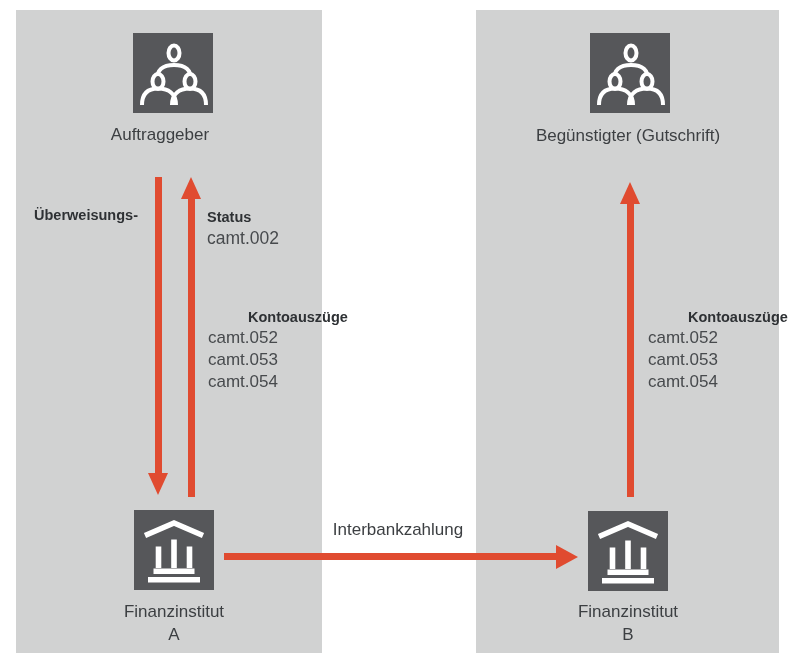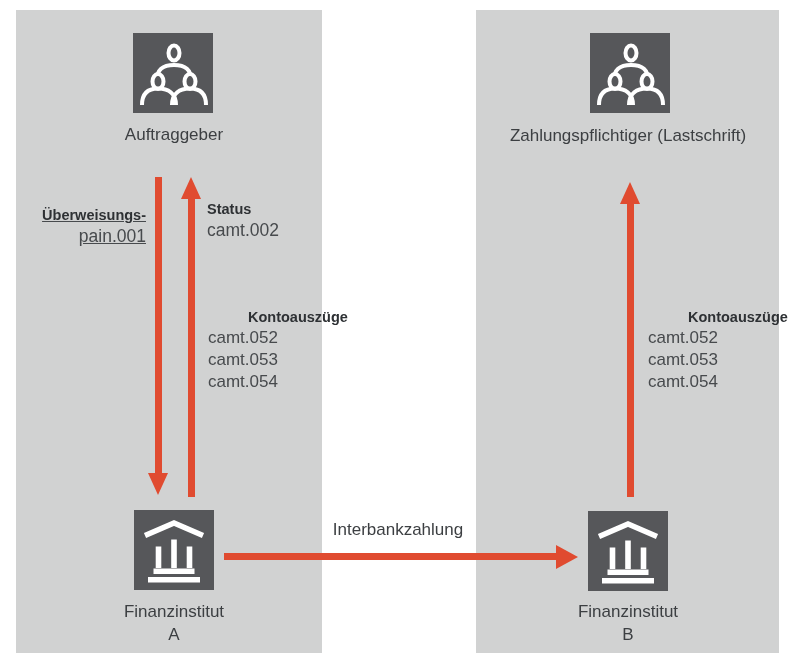--- a/index.html
+++ b/index.html
@@ -20,21 +20,21 @@
   .bank-white { fill:#ffffff; }
 
   .node-label { position:absolute; text-align:center; font-size:17px; line-height:23px;
                 color:var(--node-text,#3c3f42); }
   .two-line   { line-height:22px; }
 
   .msg { position:absolute; font-size:17px; line-height:22px; color:var(--body-text,#474a4d); }
   .msg .t { font-weight:bold; font-size:14.5px; line-height:18px; color:var(--heading-text,#2e3134); }
   .msg .t20 { line-height:20px;margin-left:40px; }
   .msg .code { font-size:17.5px; line-height:24px; }
-  .right-align { text-align:right;text-decoration:underline; }
+  .right-align { text-align:center; }
 
   .shaft-v { position:absolute; width:7px;  background:var(--arrow,#e04b30); }
   .shaft-h { position:absolute; height:7px; background:var(--arrow,#e04b30); }
   .head { position:absolute; width:0; height:0; }
   .head.down  { border-left:10px solid transparent; border-right:10px solid transparent;
                 border-top:22px solid var(--arrow,#e04b30); }
   .head.up    { border-left:10px solid transparent; border-right:10px solid transparent;
                 border-bottom:22px solid var(--arrow,#e04b30); }
   .head.right { border-top:12px solid transparent; border-bottom:12px solid transparent;
                 border-left:22px solid var(--arrow,#e04b30); }
@@ -48,34 +48,33 @@
 <div class="icon-box" style="left:133px;top:33px">
   <svg viewBox="0 0 80 80" aria-hidden="true">
     <ellipse class="istroke" cx="41" cy="20" rx="5.5" ry="7.5"></ellipse>
     <path class="istroke" d="M 24,47 C 24,36 30,32 41,32 C 52,32 58,36 58,47"></path>
     <ellipse class="ifill" cx="25" cy="48.5" rx="5.5" ry="7.5"></ellipse>
     <ellipse class="ifill" cx="57" cy="48.5" rx="5.5" ry="7.5"></ellipse>
     <path class="istroke" d="M 9,72 C 9,60 15,55.5 25,55.5 C 35,55.5 43,60 43,72"></path>
     <path class="istroke" d="M 39,72 C 39,60 47,55.5 57,55.5 C 67,55.5 73,60 73,72"></path>
   </svg>
 </div>
-<div class="node-label" style="left:74px;top:123px;width:200px">Auftraggeber</div>
+<div class="node-label" style="left:60px;top:123px;width:200px">Auftraggeber</div>
 
 <div class="shaft-v" style="left:155px;top:177px;height:297px"></div>
 <div class="head down" style="left:148px;top:473px"></div>
 
 <div class="head up" style="left:181px;top:177px"></div>
 <div class="shaft-v" style="left:188px;top:198px;height:299px"></div>
 
 <div class="msg right-align" style="left:26px;top:206px;width:120px">
   <div class="t">Überweisungs-</div>
-  <div class="code">pain.001</div>
 </div>
 
-<div class="msg" style="left:207px;top:200px">
+<div class="msg" style="left:207px;top:208px">
   <div class="t">Status</div>
   <div class="code">camt.002</div>
 </div>
 
 <div class="msg" style="left:208px;top:307px">
   <div class="t t20">Kontoauszüge</div>
   <div>camt.052</div>
   <div>camt.053</div>
   <div>camt.054</div>
 </div>
@@ -106,21 +105,21 @@
   <svg viewBox="0 0 80 80" aria-hidden="true">
     <ellipse class="istroke" cx="41" cy="20" rx="5.5" ry="7.5"></ellipse>
     <path class="istroke" d="M 24,47 C 24,36 30,32 41,32 C 52,32 58,36 58,47"></path>
     <ellipse class="ifill" cx="25" cy="48.5" rx="5.5" ry="7.5"></ellipse>
     <ellipse class="ifill" cx="57" cy="48.5" rx="5.5" ry="7.5"></ellipse>
     <path class="istroke" d="M 9,72 C 9,60 15,55.5 25,55.5 C 35,55.5 43,60 43,72"></path>
     <path class="istroke" d="M 39,72 C 39,60 47,55.5 57,55.5 C 67,55.5 73,60 73,72"></path>
   </svg>
 </div>
 <div class="node-label two-line" style="left:478px;top:125px;width:300px">
-  <div>Zahlungspflichtiger (Lastschrift)</div>
+  <div>Begünstigter (Gutschrift)</div>
 </div>
 
 <div class="head up" style="left:620px;top:182px"></div>
 <div class="shaft-v" style="left:627px;top:203px;height:294px"></div>
 
 <div class="msg" style="left:648px;top:307px">
   <div class="t t20">Kontoauszüge</div>
   <div>camt.052</div>
   <div>camt.053</div>
   <div>camt.054</div>

